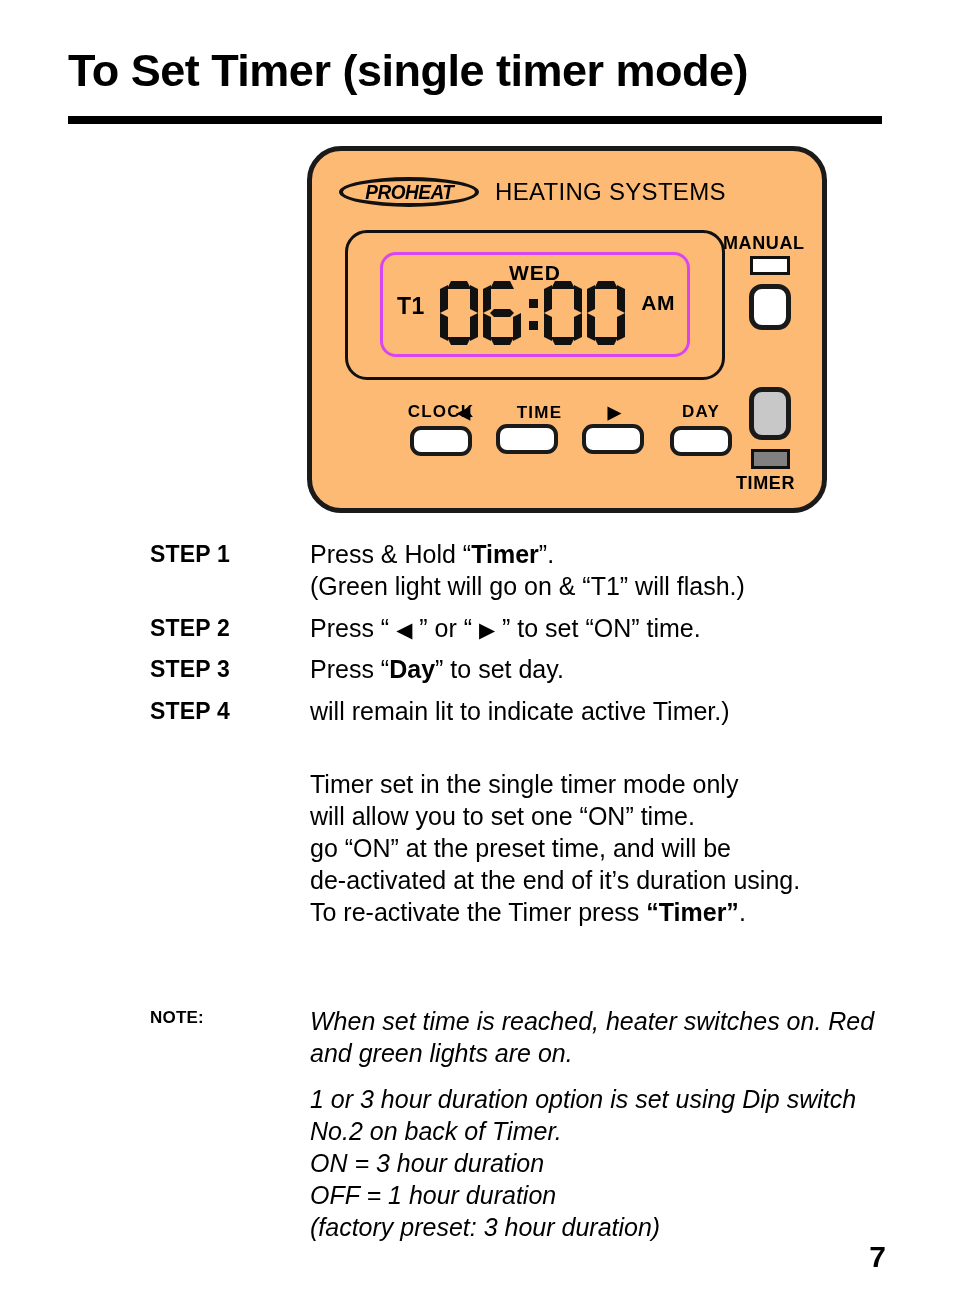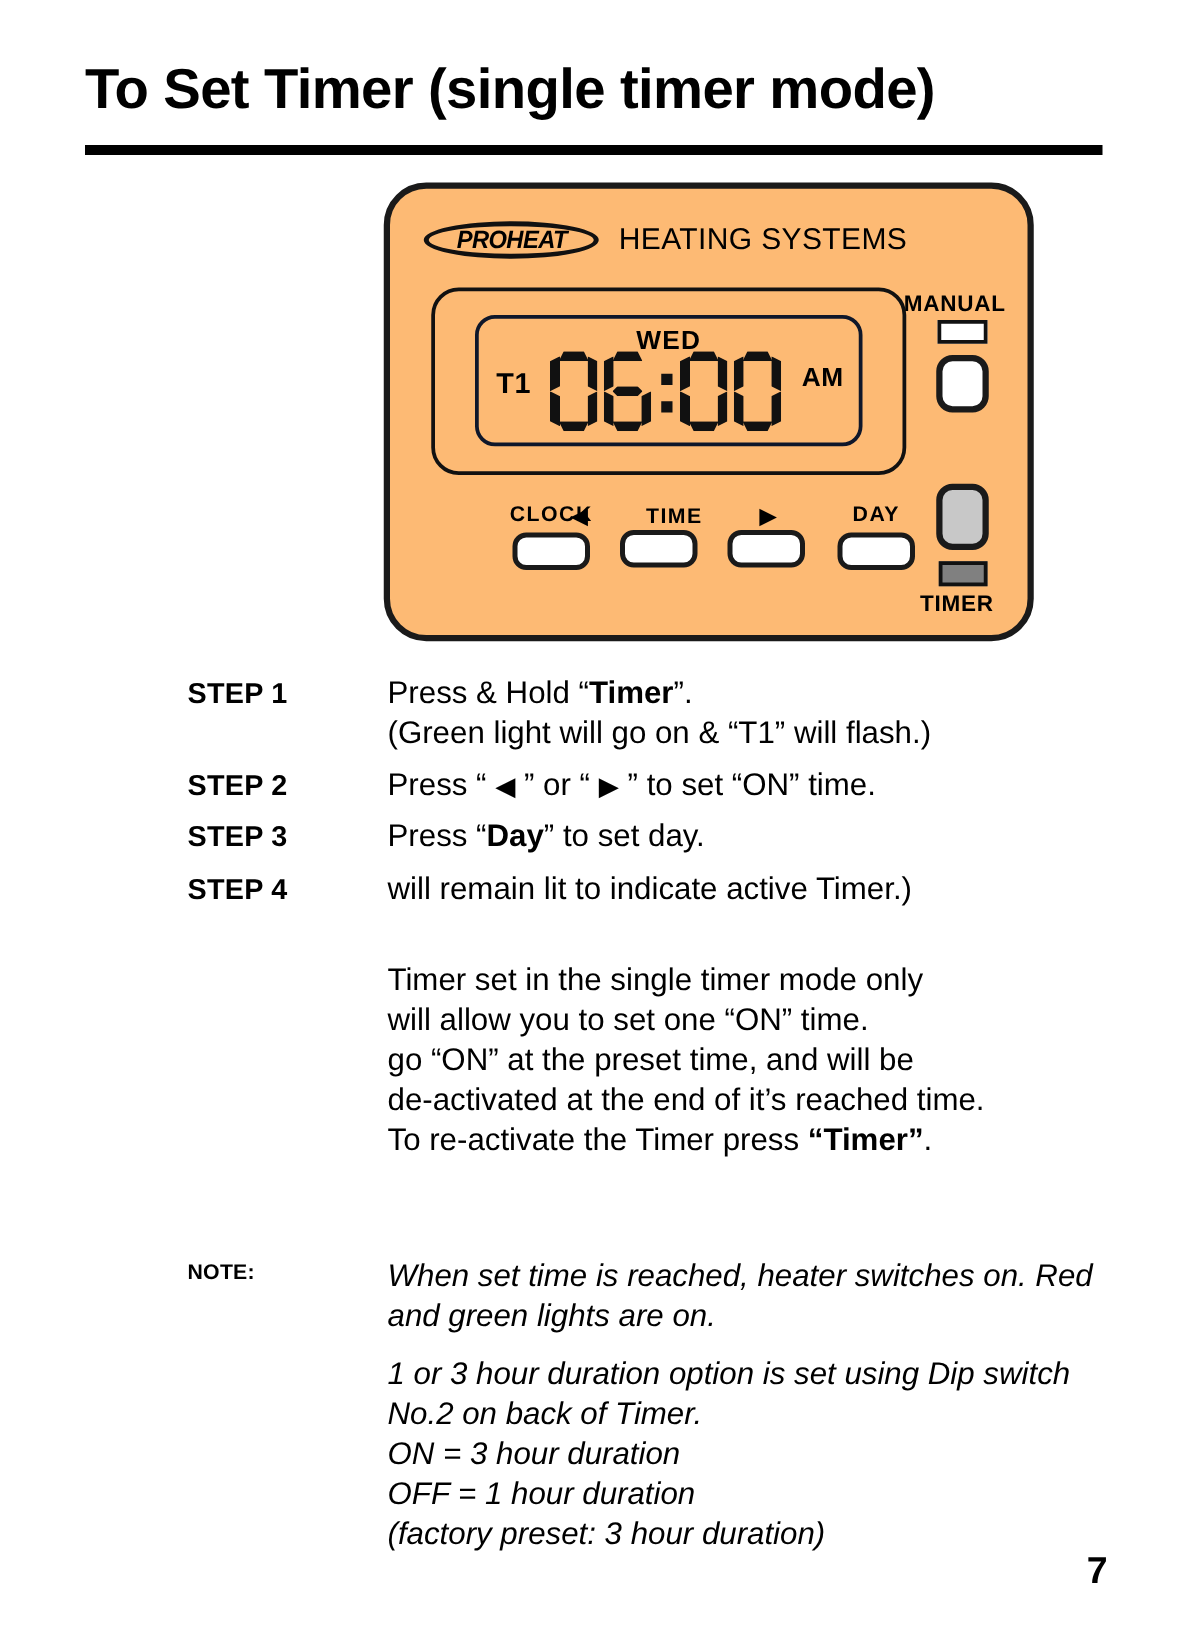--- a/index.html
+++ b/index.html
@@ -90,21 +90,21 @@
     border: 3px solid #111;
     border-radius: 22px;
     box-sizing: border-box;
   }
   .lcd {
     position: absolute;
     left: 68px;
     top: 101px;
     width: 310px;
     height: 105px;
-    border: 3px solid #0f172a;
+    border: 3px solid #d946ef;
     border-radius: 16px;
     box-sizing: border-box;
   }
   .lcd-wed {
     position: absolute;
     left: 0; right: 0;
     top: 6px;
     text-align: center;
     font-size: 21px;
     font-weight: bold;
@@ -433,21 +433,21 @@
 
   <div class="step-label" style="top:698px">STEP 4</div>
   <div class="step-body" style="top:695px">
       <div><span>will remain lit to indicate active Timer.)</span></div>
     </div>
 
   <div class="step-body" style="top:768px">
       <div><span>Timer set in the single timer mode only</span></div>
       <div><span>will allow you to set one “ON” time.</span></div>
       <div><span>go “ON” at the preset time, and will be</span></div>
-      <div><span>de-activated at the end of it’s reached time.</span></div>
+      <div><span>de-activated at the end of it’s duration using.</span></div>
       <div><span>To re-activate the Timer press </span><b>“Timer”</b><span>.</span></div>
     </div>
 </div>
 
 <div class="note-label">NOTE:</div>
 <div class="note-body">
   <p>When set time is reached, heater switches on. Red and green lights are on.</p>
   <p style="white-space:pre-line">1 or 3 hour duration option is set using Dip switch No.2 on back of Timer.
 ON = 3 hour duration
 OFF = 1 hour duration

